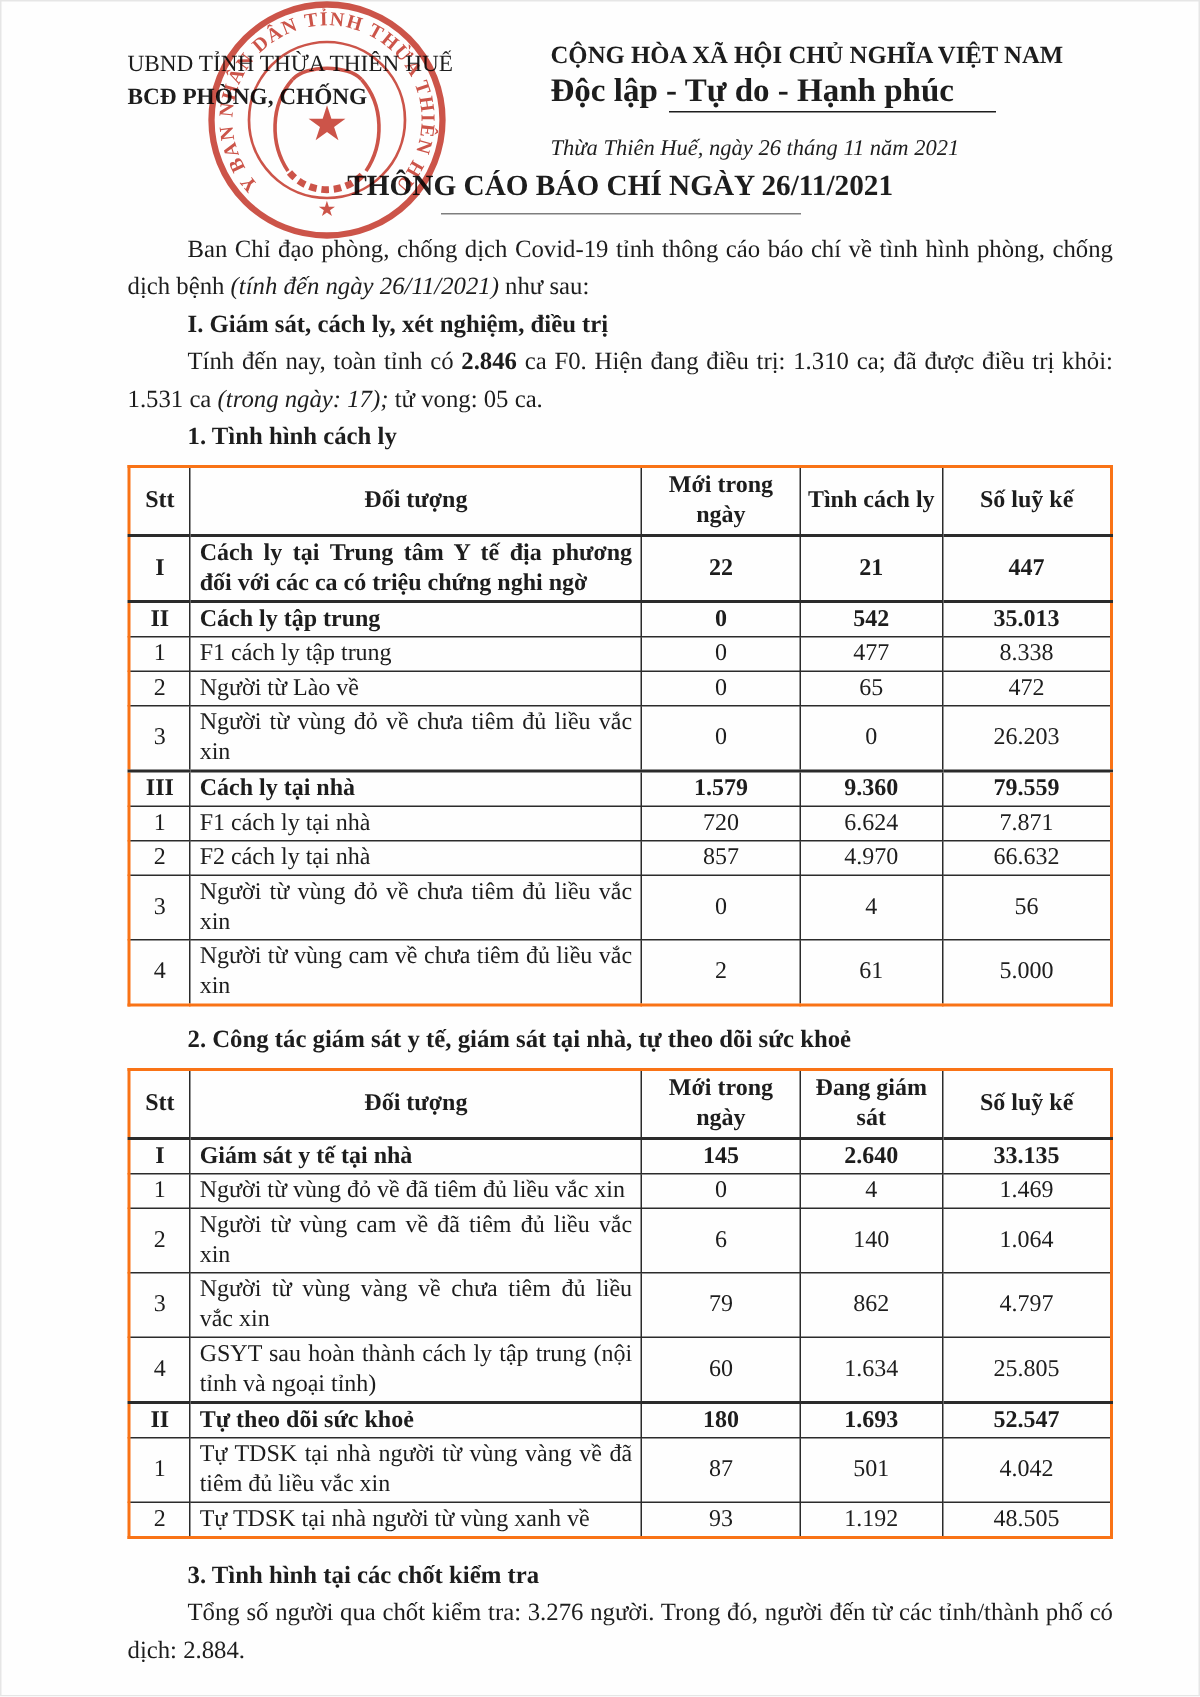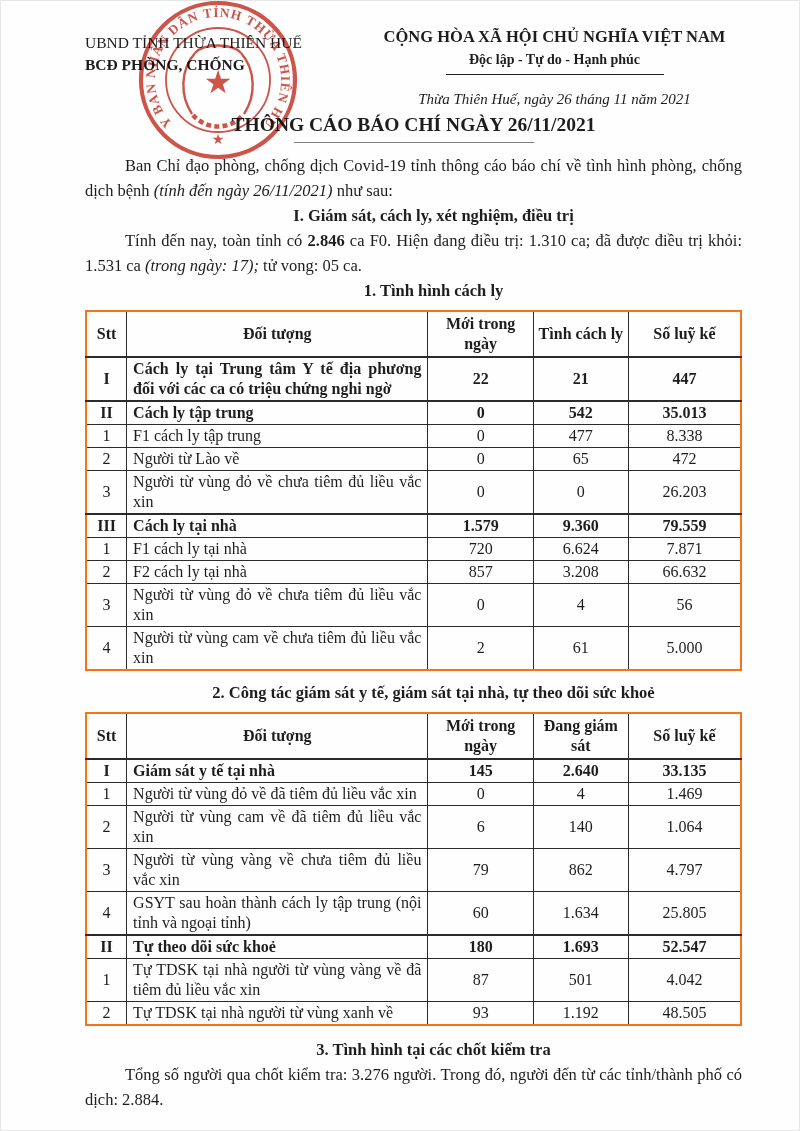--- a/index.html
+++ b/index.html
@@ -11,40 +11,40 @@
     overflow:hidden;
     font-family:"Liberation Serif","DejaVu Serif",serif;
     color:#1d1d1d;
   }
   .content{padding:26px 58px 0 85px;}
 
   
   .hdr{display:flex;}
   .hdr-left{width:282px;text-align:left;font-size:15.5px;line-height:22px;padding-top:6px;}
   .hdr-left .b2{font-weight:bold;font-family:Liberation Serif, serif;}
-  .hdr-right{flex:1;text-align:center;}
+  .hdr-right{flex:1;}
   .national{font-weight:bold;font-size:16.5px;line-height:22px;}
-  .motto{font-weight:bold;font-size:14px;line-height:22px;margin-top:1px;}
+  .motto{font-weight:bold;font-size:22px;line-height:22px;margin-top:1px;}
   .motto-line{width:218px;border-top:1.6px solid #1d1d1d;margin:3px auto 0;}
   .dateline{font-style:italic;font-size:15px;margin-top:16px;}
 
   
   .seal{
     position:absolute;left:132px;top:-6px;width:172px;height:172px;
     opacity:.88;mix-blend-mode:multiply;pointer-events:none;
   }
 
   
   .title-block{text-align:center;margin-top:4px;font-weight:bold;font-size:19.5px;line-height:25px;}
   .title-line{width:240px;border-top:1.8px solid #7e7e7e;margin:5px auto 0;}
 
   
   p{margin:0;font-size:16.5px;line-height:25px;text-align:justify;text-indent:40px;}
   .after-title{margin-top:10px;}
-  .heading{font-weight:bold;text-align:center;}
+  .heading{font-weight:bold;text-align:left;}
 
   
   table{border-collapse:collapse;width:100%;margin-top:7px;table-layout:fixed;}
   th,td{border:1.4px solid #2b2b2b;font-size:16px;}
   table{border:2px solid #f97316;}
   th{font-weight:bold;text-align:center;line-height:20px;padding:2px 2px;}
   td{line-height:20px;padding:1px 6px;}
   td.c{text-align:center;padding:1px 2px;}
   td.label{text-align:justify;}
   tr.group-row td{font-weight:bold;border-top-width:2.2px;}
@@ -172,21 +172,21 @@
     <td class="label">F1 cách ly tại nhà</td>
     <td class="c">720</td>
     <td class="c">6.624</td>
     <td class="c">7.871</td>
   </tr>
 
   <tr>
     <td class="c">2</td>
     <td class="label">F2 cách ly tại nhà</td>
     <td class="c">857</td>
-    <td class="c">3.208</td>
+    <td class="c">4.970</td>
     <td class="c">66.632</td>
   </tr>
 
   <tr>
     <td class="c">3</td>
     <td class="label">Người từ vùng đỏ về chưa tiêm đủ liều vắc xin</td>
     <td class="c">0</td>
     <td class="c">4</td>
     <td class="c">56</td>
   </tr>

